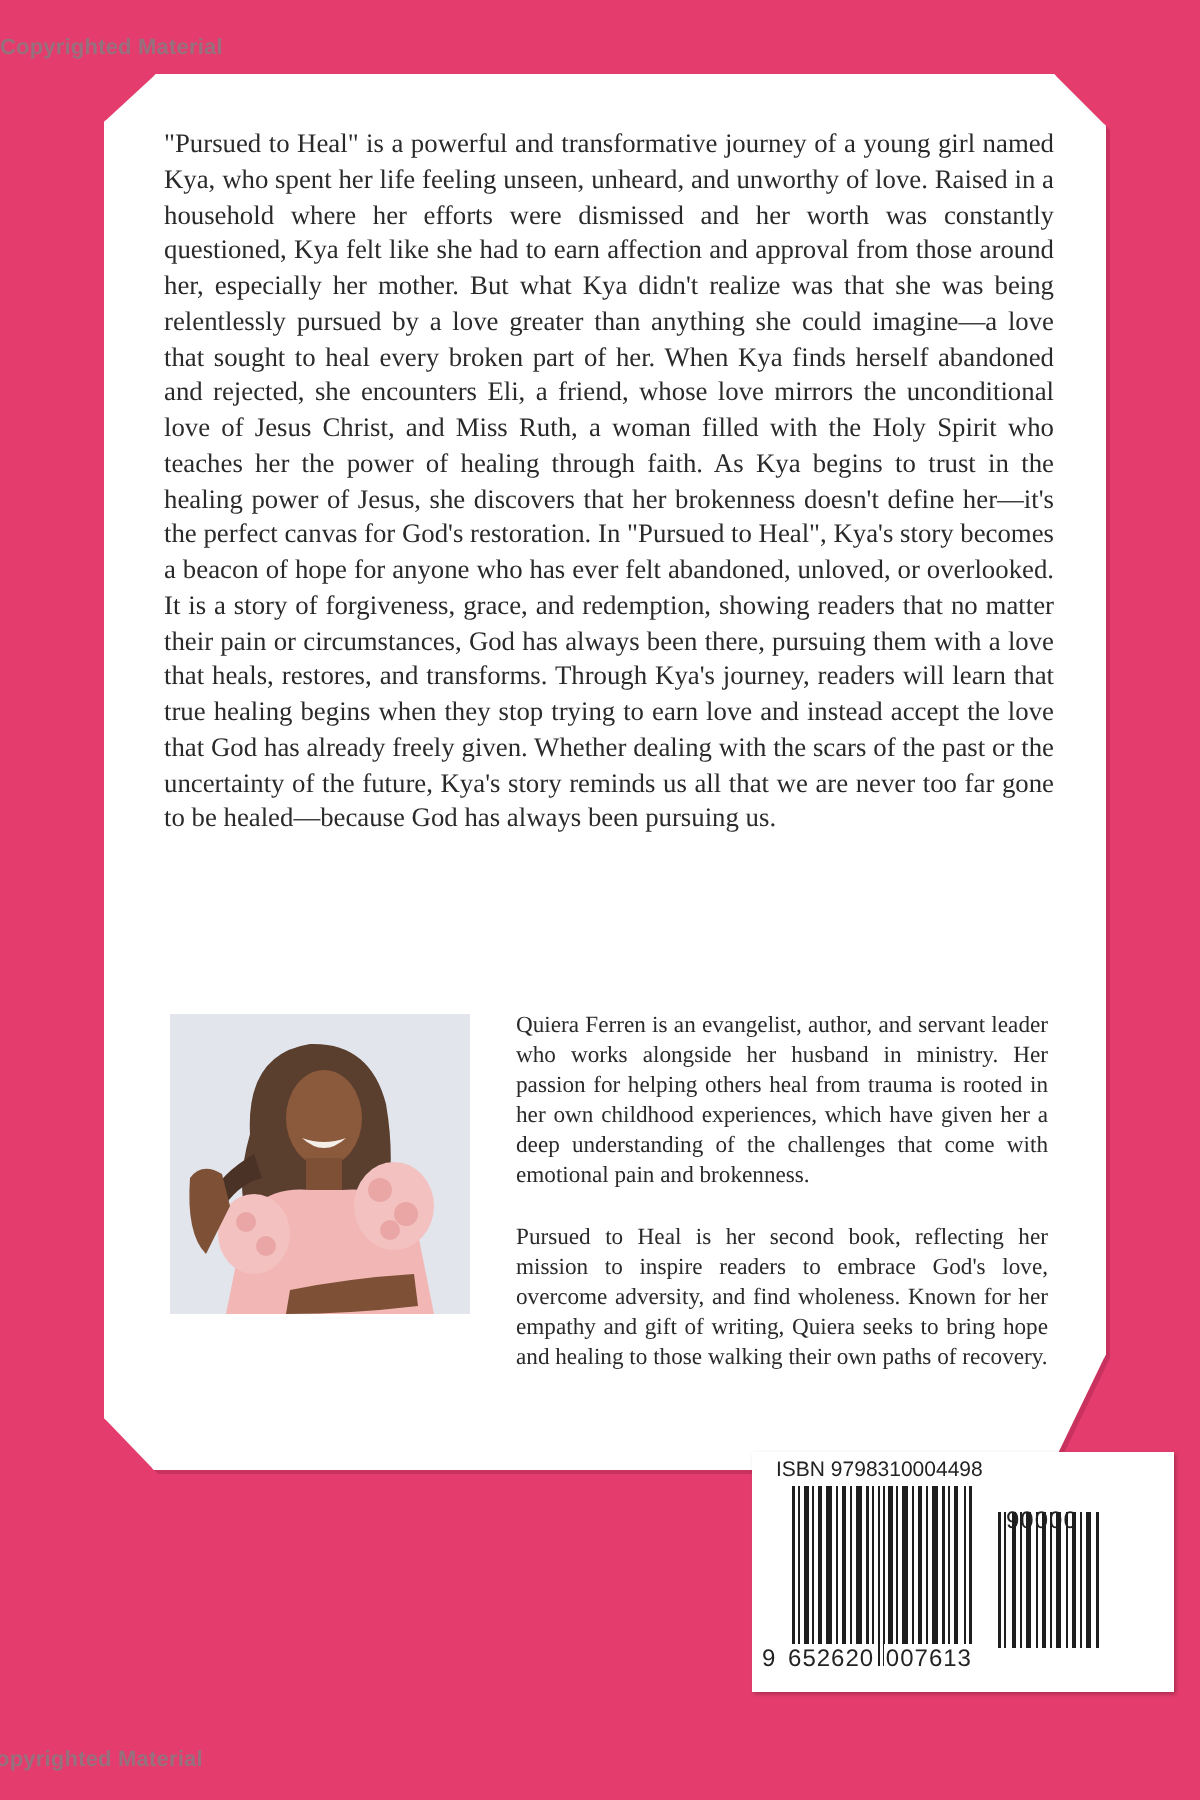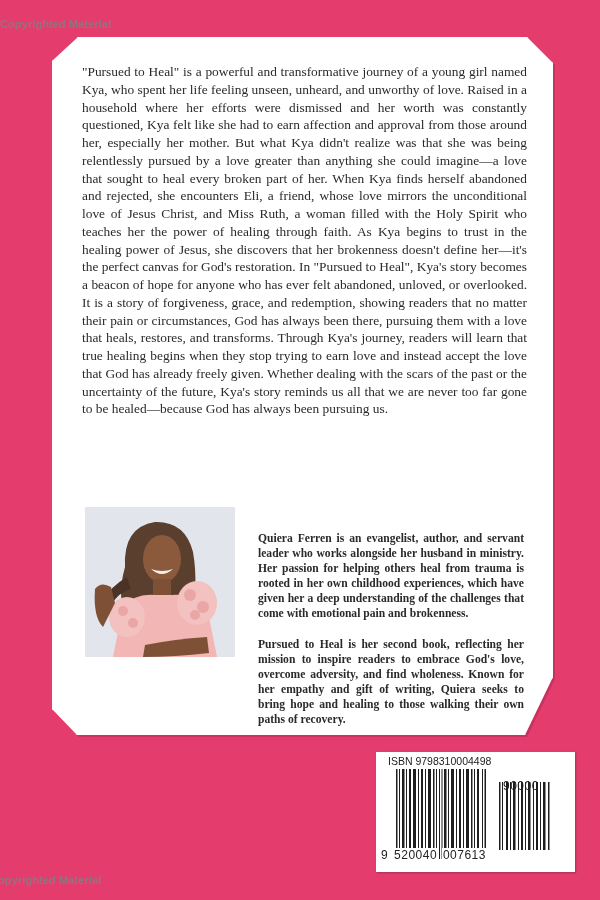--- a/index.html
+++ b/index.html
@@ -33,32 +33,30 @@
     font-family: "Liberation Serif", "DejaVu Serif", serif;
     font-size: 13.4px; line-height: 17.75px; color: #2a2a2a;
     text-align: justify; margin: 0;
   }
   .author-photo {
     position: absolute; left: 85px; top: 507px; width: 150px; height: 150px;
     background: linear-gradient(180deg, #e3e6ee 0%, #dfe2ea 100%);
     overflow: hidden;
   }
   .author-bio {
-    position: absolute; left: 258px; top: 531px; width: 266px;
+    position: absolute; left: 258px; top: 505px; width: 266px;
     font-family: "Liberation Serif", "DejaVu Serif", serif;
     font-size: 11.6px; line-height: 15.1px; color: #2a2a2a;
     text-align: justify;
-    font-weight: bold;
   }
   .author-bio p { margin: 0 0 15px 0; }
   .barcode-box {
-    position: absolute; left: 376px; top: 752px; width: 152px; height: 120px;
+    position: absolute; left: 376px; top: 726px; width: 211px; height: 120px;
     background: #ffffff;
     box-shadow: 1px 1px 2px rgba(0,0,0,0.25);
-    padding-left: 47px;
   }
   .isbn-label {
     position: absolute; left: 12px; top: 3px;
     font-family: "Liberation Sans", "DejaVu Sans", sans-serif;
     font-size: 10.5px; color: #222;
   }
   .price-code {
     position: absolute; left: 127px; top: 15px;
     font-family: "Liberation Sans", "DejaVu Sans", sans-serif;
     font-size: 12px; color: #222; letter-spacing: 0.5px; margin-top: 12px;
@@ -161,20 +159,20 @@
       <rect x="29" y="0" width="2.5" height="68"></rect>
         <rect x="34" y="0" width="1" height="68"></rect>
       <rect x="37" y="0" width="2" height="68"></rect>
         <rect x="41" y="0" width="1" height="68"></rect>
       <rect x="44" y="0" width="2.5" height="68"></rect>
         <rect x="49" y="0" width="1.5" height="68"></rect>
     </g>
   </svg>
   <div class="barcode-digits">
     <span>9</span>
-    <span>520040</span>
+    <span>652620</span>
     <span>007613</span>
   </div>
 </div>
 
 <div class="watermark wm-bottom">
   <span style="position:relative; left:-10px;">Copyrighted Material</span>
 </div>
 
 </body></html>

